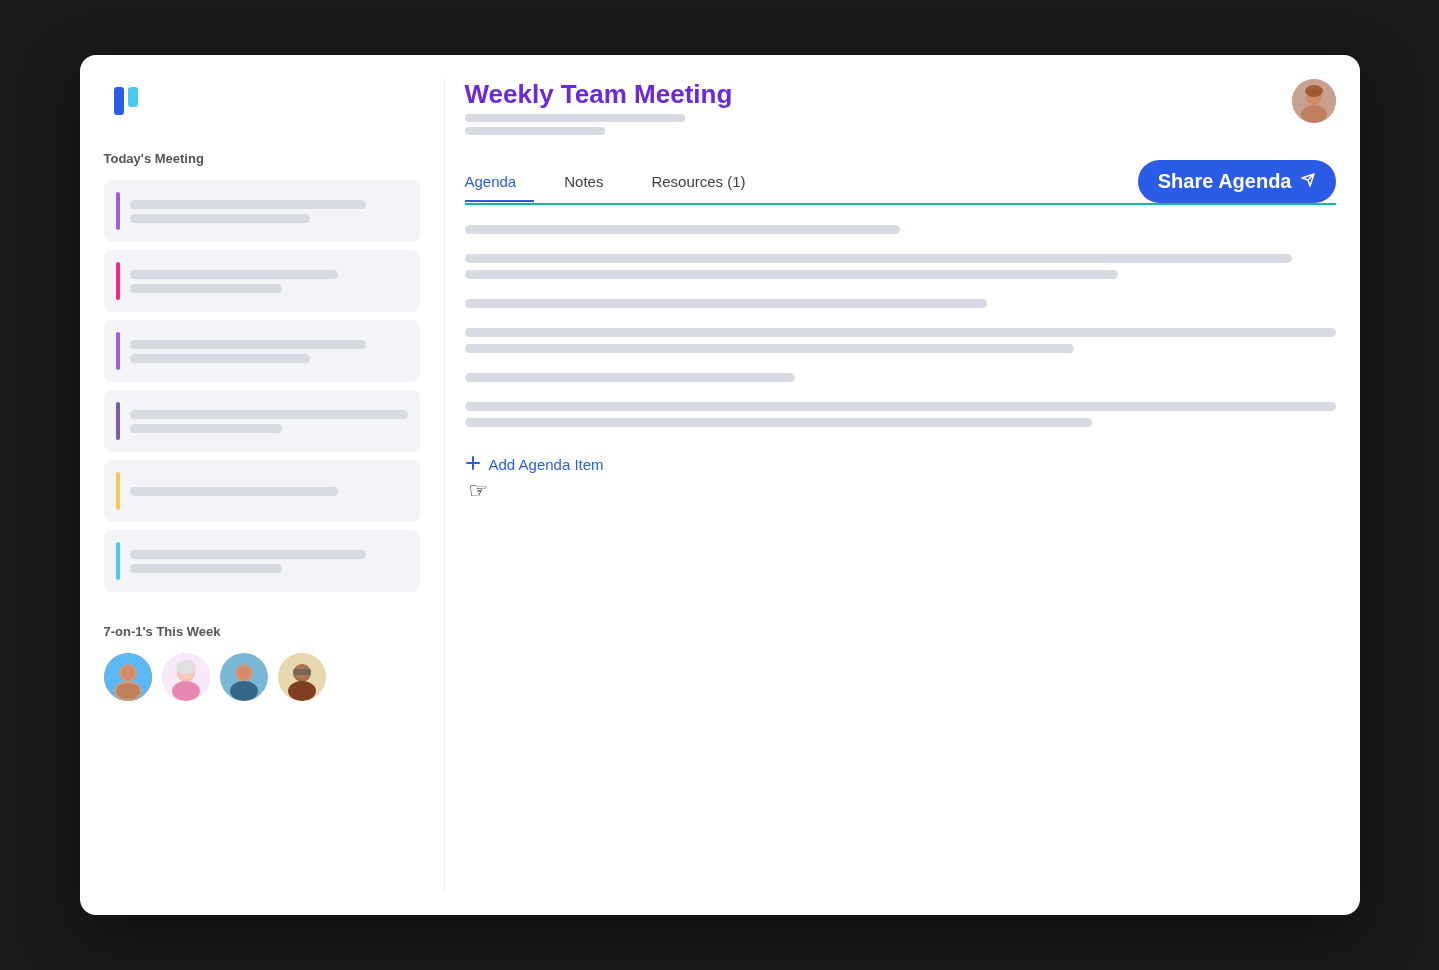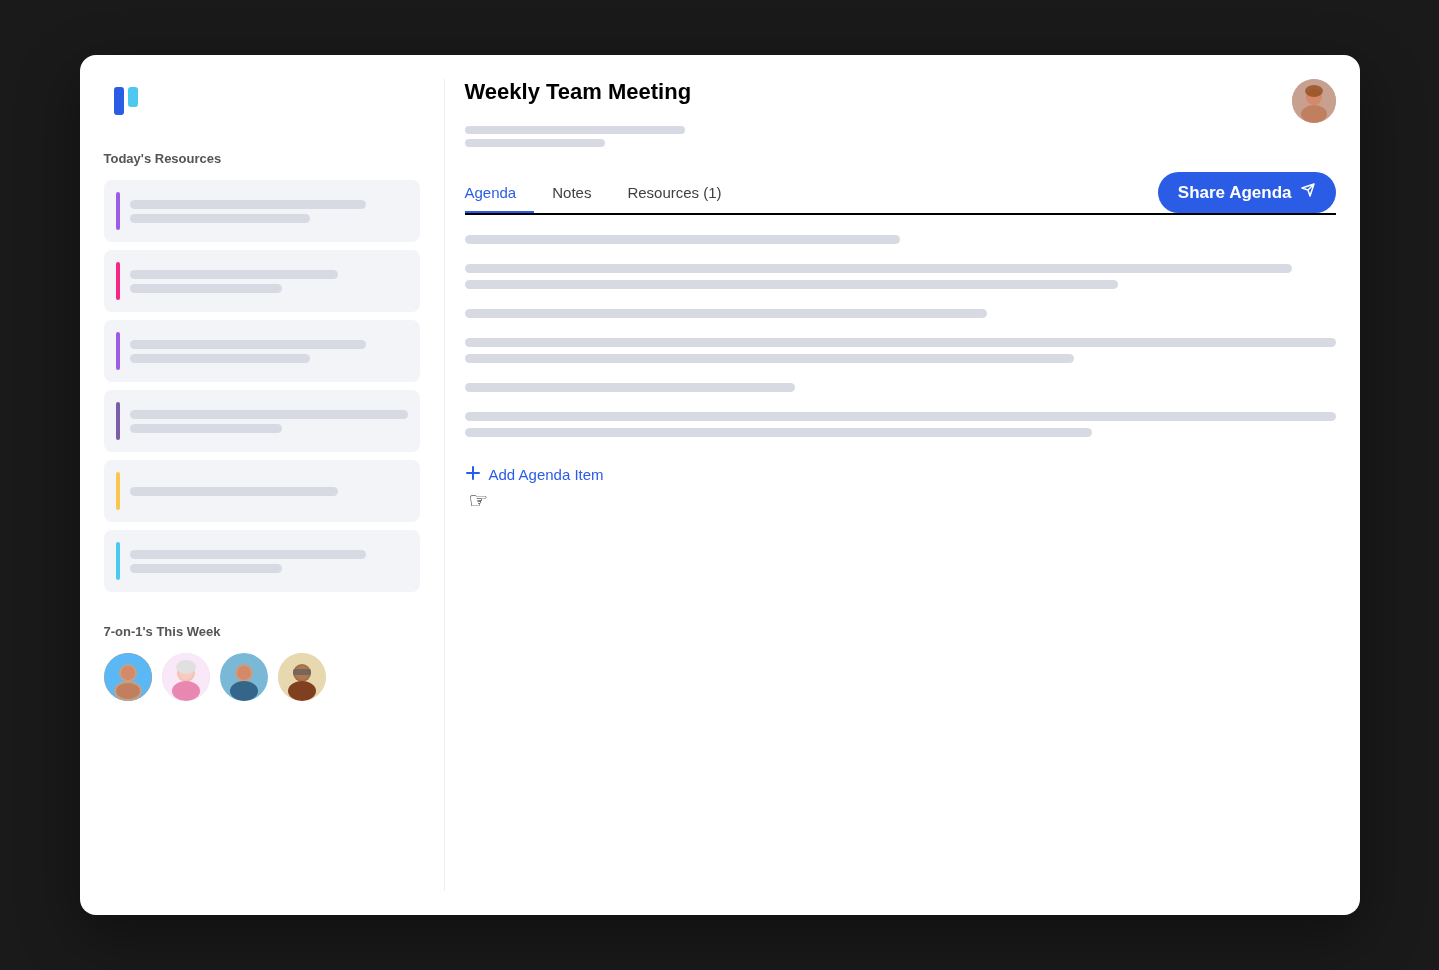--- a/index.html
+++ b/index.html
@@ -112,24 +112,24 @@
       border-left: 1px solid #eee;
     }
     .main-header {
       display: flex;
       align-items: flex-start;
       justify-content: space-between;
       margin-bottom: 20px;
     }
     .meeting-title-block {}
     .meeting-title {
-      font-size: 22px;
+      font-size: 26px;
       font-weight: 600;
-      color: #000000;
-      margin-bottom: 21px;
+      color: #6d28d9;
+      margin-bottom: 4px;
     }
     .title-skeleton {
       height: 8px;
       background: #d8dae3;
       border-radius: 5px;
       margin-bottom: 5px;
     }
     .title-sk1 { width: 220px; }
     .title-sk2 { width: 140px; }
 
@@ -144,23 +144,23 @@
       justify-content: center;
       font-size: 20px;
       cursor: pointer;
       flex-shrink: 0;
     }
 
     
     .tabs-row {
       display: flex;
       align-items: center;
-      border-bottom: 2px solid #000000;
+      border-bottom: 2px solid #14b8a6;
       margin-bottom: 20px;
-      gap: 0;
+      gap: 12px;
     }
     .tab {
       padding: 10px 18px;
       font-size: 15px;
       font-weight: 500;
       color: #404040;
       cursor: pointer;
       border-bottom: 2px solid transparent;
       margin-bottom: -2px;
       transition: color 0.2s;
@@ -170,25 +170,24 @@
       color: #2b5ce6;
       border-bottom-color: #2b5ce6;
     }
     .tab-spacer { flex: 1; }
     .share-btn {
       background: #2b5ce6;
       color: #fff;
       border: none;
       border-radius: 24px;
       padding: 10px 20px;
-      font-size: 17px;
+      font-size: 20px;
       font-weight: 600;
       cursor: pointer;
       display: flex;
-      align-items: center;
       gap: 8px;
       white-space: nowrap;
     }
 
     
     .agenda-content {
       display: flex;
       flex-direction: column;
       gap: 20px;
     }
@@ -219,21 +218,21 @@
 
     <div class="sidebar">
 
       <div class="logo">
         <svg viewBox="0 0 44 44" width="44" height="44">
           <rect x="10" y="8" width="10" height="28" rx="3" fill="#2b5ce6"></rect>
           <rect x="24" y="8" width="10" height="20" rx="3" fill="#4cc9f0"></rect>
         </svg>
       </div>
 
-      <div class="section-title">Today's Resources</div>
+      <div class="section-title">Today's Meeting</div>
 
       <div class="meeting-list">
 
         <div class="meeting-item">
           <div class="color-bar" style="background:#9b5de5;"></div>
           <div class="meeting-text">
             <div class="skeleton-line medium"></div>
             <div class="skeleton-line short"></div>
           </div>
         </div>

